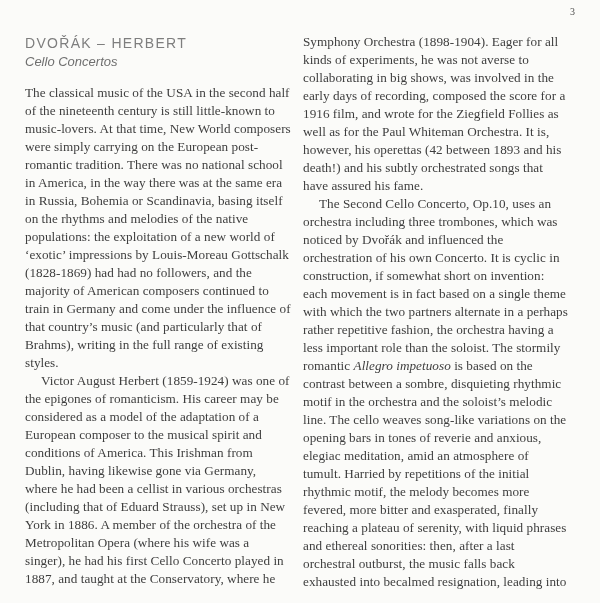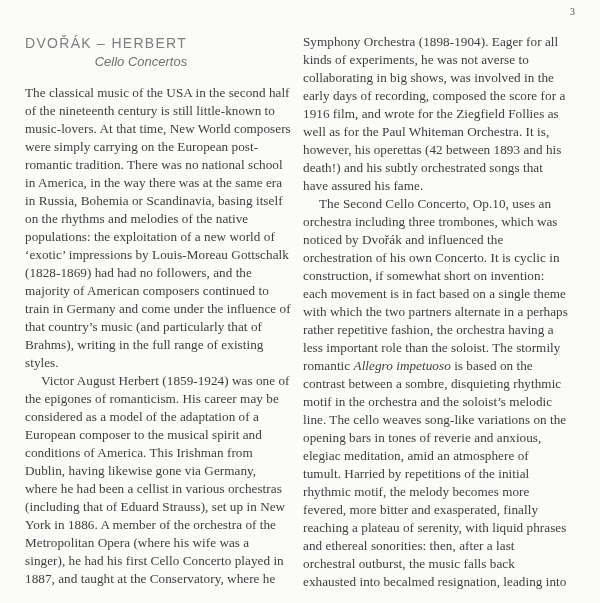--- a/index.html
+++ b/index.html
@@ -32,21 +32,20 @@
     color: #7e7e7e;
     white-space: nowrap;
     text-align: center;
   }
   .subtitle {
     font-family: "Liberation Sans", sans-serif;
     font-size: 13px;
     font-style: italic;
     color: #6f6f6f;
     margin-top: 3px;
-    text-align: right;
   }
   .col {
     position: absolute;
     width: 266px;
     overflow: hidden;
   }
   .col-left  { left: 25px;  top: 84px; height: 506px; }
   .col-right { left: 303px; top: 33px; height: 559px; }
   .para {
     margin: 0;

